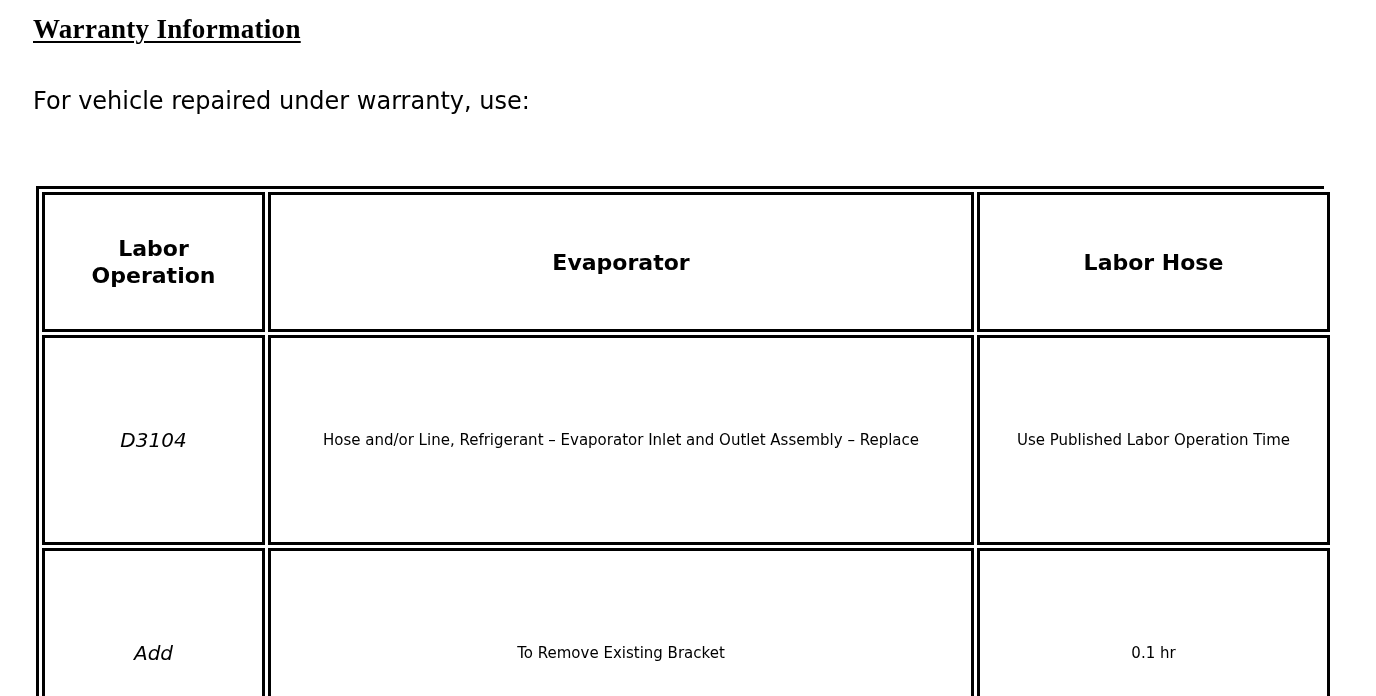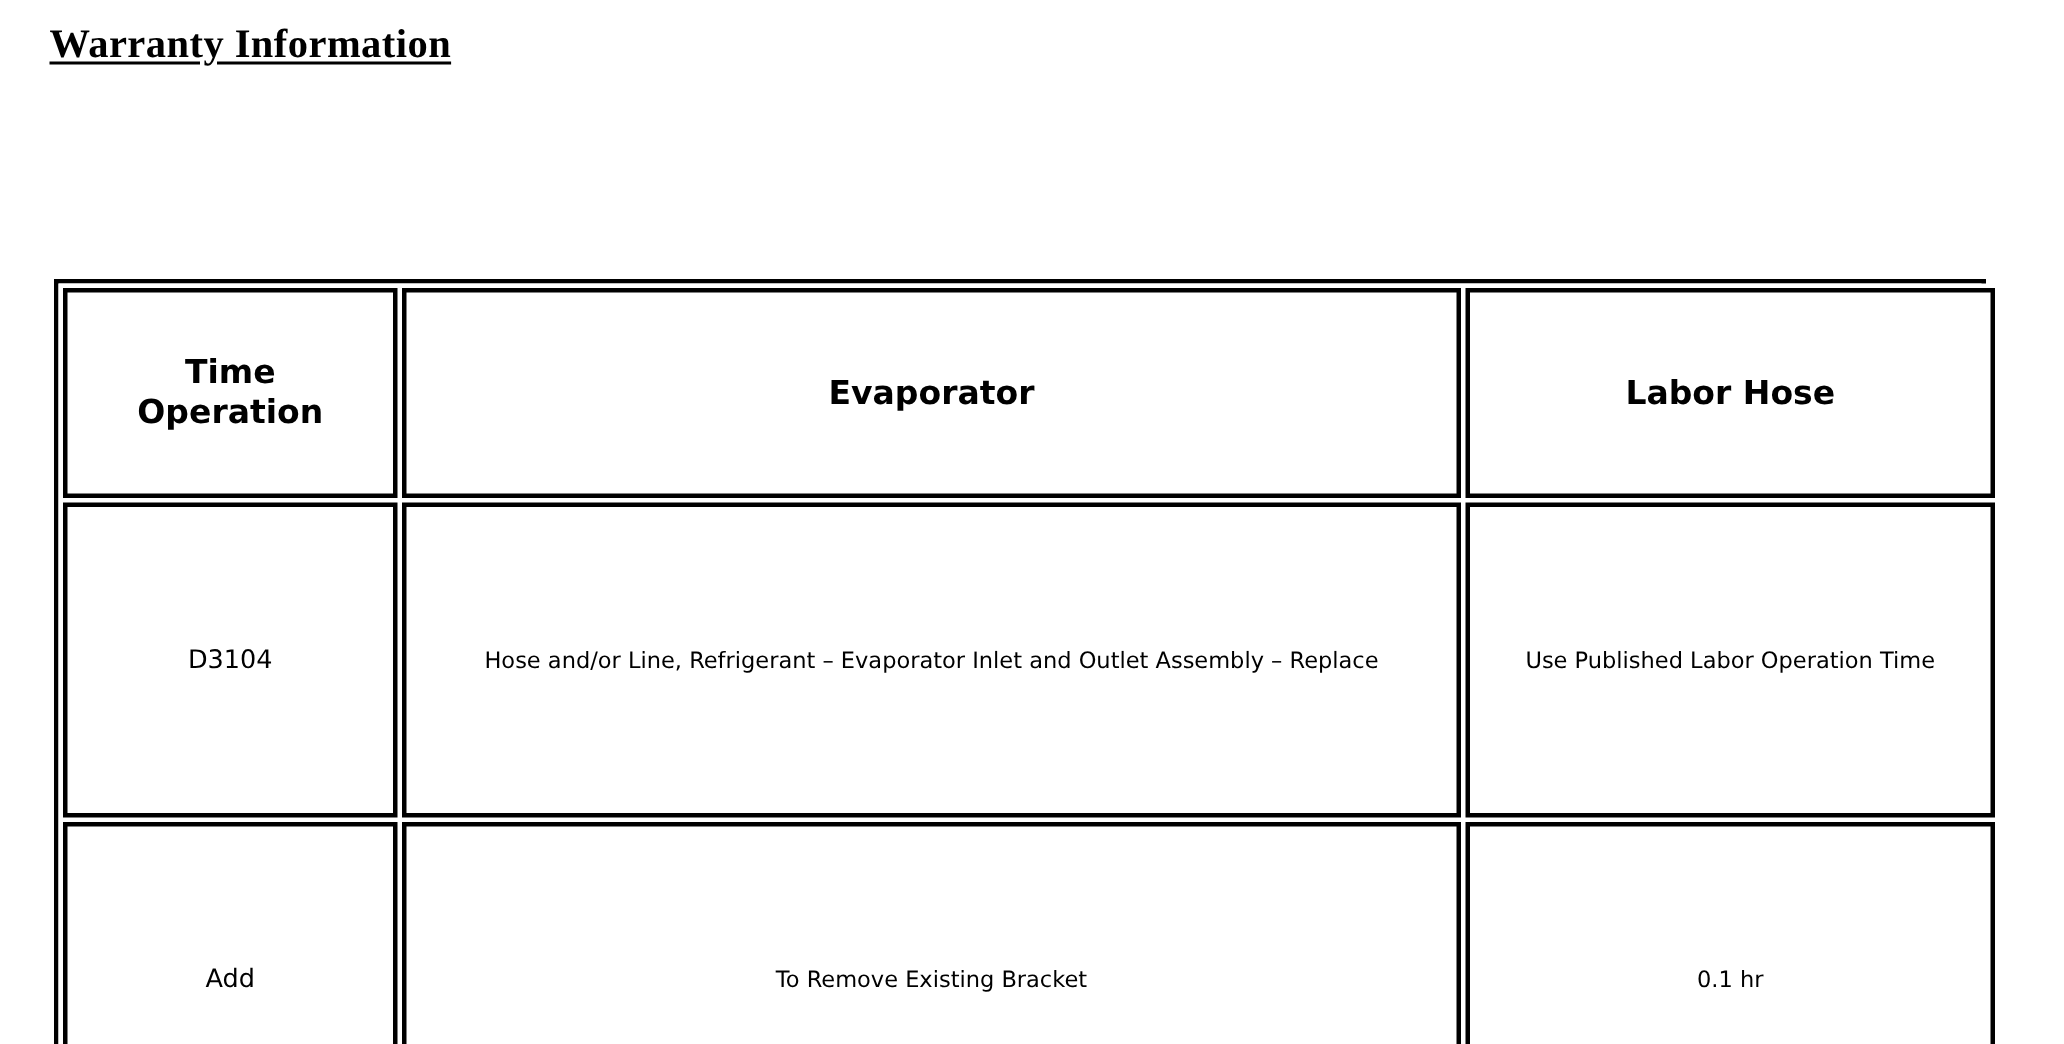--- a/index.html
+++ b/index.html
@@ -85,44 +85,46 @@
     line-height: 27px;
   }
   td.body-cell {
     height: 210px;
     font-family: "DejaVu Sans", sans-serif;
     font-weight: normal;
     font-size: 15px;
     line-height: 34px;
   }
   td.body-cell.code-cell {
-    font-size: 17px;
+    font-size: 20px;
+    font-style: italic;
   }
   .nowrap-2line {
     white-space: pre-line;
   }
 </style>
 </head>
 <body>
 
 <div class="page">
 
   <div class="doc-title">Warranty Information</div>
 
+  <div class="intro-line">For vehicle repaired under warranty, use:</div>
 
   <div class="table-wrap">
     <table class="warranty-table">
       <colgroup>
         <col class="c-op">
         <col class="c-desc">
         <col class="c-time">
       </colgroup>
       <thead>
         <tr>
-          <th class="hdr-cell nowrap-2line">Time
+          <th class="hdr-cell nowrap-2line">Labor
 Operation</th>
           <th class="hdr-cell">Evaporator</th>
           <th class="hdr-cell">Labor Hose</th>
         </tr>
       </thead>
       <tbody>
         <tr>
           <td class="body-cell code-cell">D3104</td>
           <td class="body-cell">Hose and/or Line, Refrigerant – Evaporator Inlet and Outlet Assembly – Replace</td>
           <td class="body-cell">Use Published Labor Operation Time</td>

